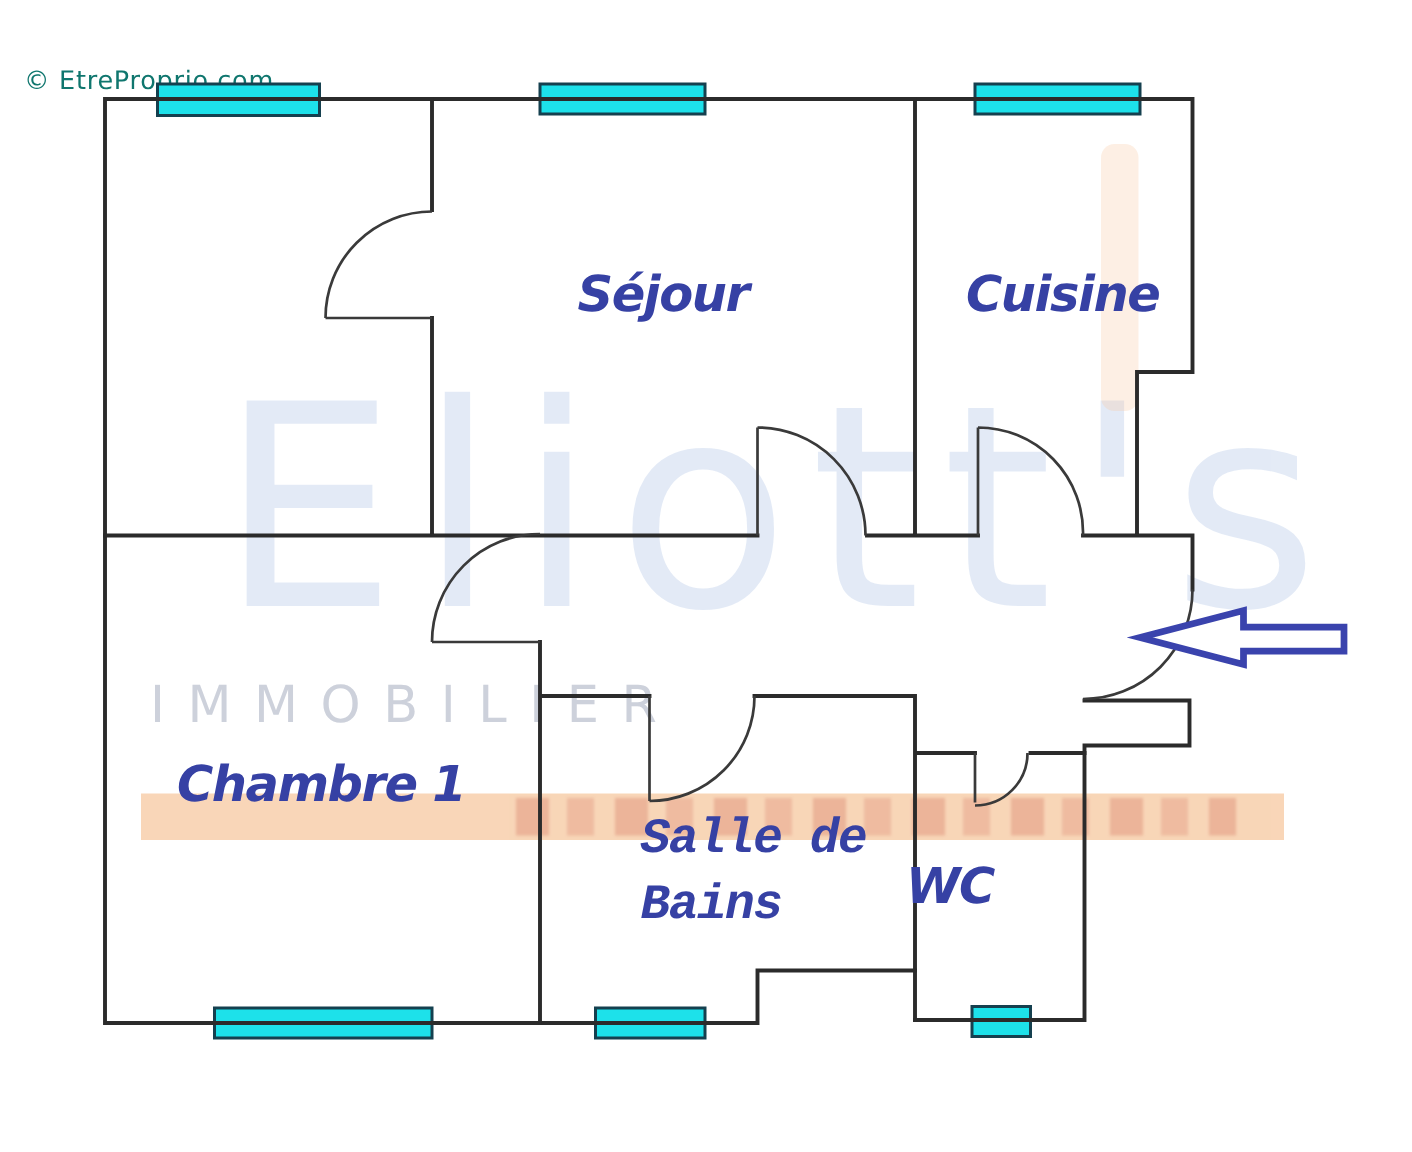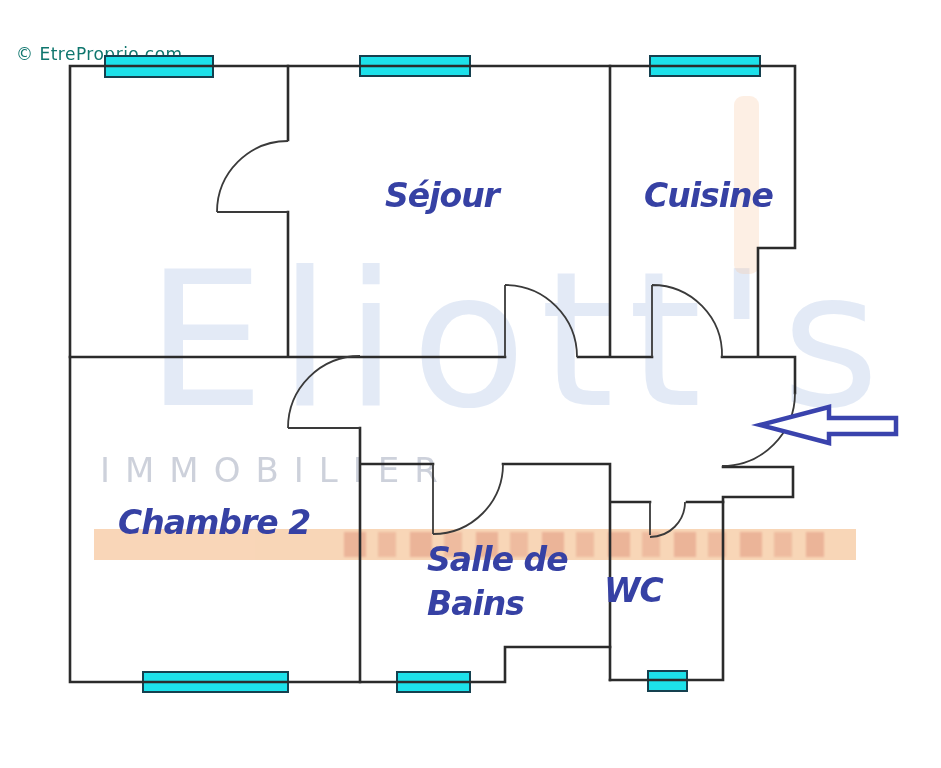--- a/index.html
+++ b/index.html
@@ -47,21 +47,21 @@
   .room-label{
     position:absolute;color:var(--label,#3641a4);
     font-weight:700;font-style:italic;font-size:33px;line-height:1.32;
     letter-spacing:-1px;white-space:pre-line;
   }
   .lbl-chambre2{left:88px;top:228px;}
   .lbl-sejour{left:385px;top:174px;}
   .lbl-cuisine{left:644px;top:174px;}
   .lbl-entree{left:510px;top:394px;}
   .lbl-chambre1{left:118px;top:501px;}
-  .lbl-sdb{left:427px;top:538px;}
+  .lbl-sdb{left:427px;top:538px;font-family:Liberation Mono, monospace;}
   .lbl-wc{left:604px;top:569px;}
 </style>
 </head>
 <body>
 
 <div id="stage">
 
   <div class="wm-brand">Eliott's</div>
   <div class="wm-sub">IMMOBILIER</div>
   <div class="wm-bar">
@@ -115,18 +115,18 @@
       <path class="door" d="M 288 428 H 360 M 288 428 A 72 72 0 0 1 360 356"></path>
       <path class="door" d="M 433 464 V 534 M 433 534 A 70 70 0 0 0 503 464"></path>
       <path class="door" d="M 650 502 V 535 M 650 537 A 35 35 0 0 0 685 502"></path>
     </g>
 
     <path class="arrow" d="M 760 425 L 829 407 L 829 418 L 896 418 L 896 434 L 829 434 L 829 443 Z"></path>
   </svg>
 
   <div class="room-label lbl-sejour">Séjour</div>
   <div class="room-label lbl-cuisine">Cuisine</div>
-  <div class="room-label lbl-chambre1">Chambre 2</div>
+  <div class="room-label lbl-chambre1">Chambre 1</div>
   <div class="room-label lbl-sdb">Salle de
 Bains</div>
   <div class="room-label lbl-wc">WC</div>
 
 </div>
 
 </body></html>

